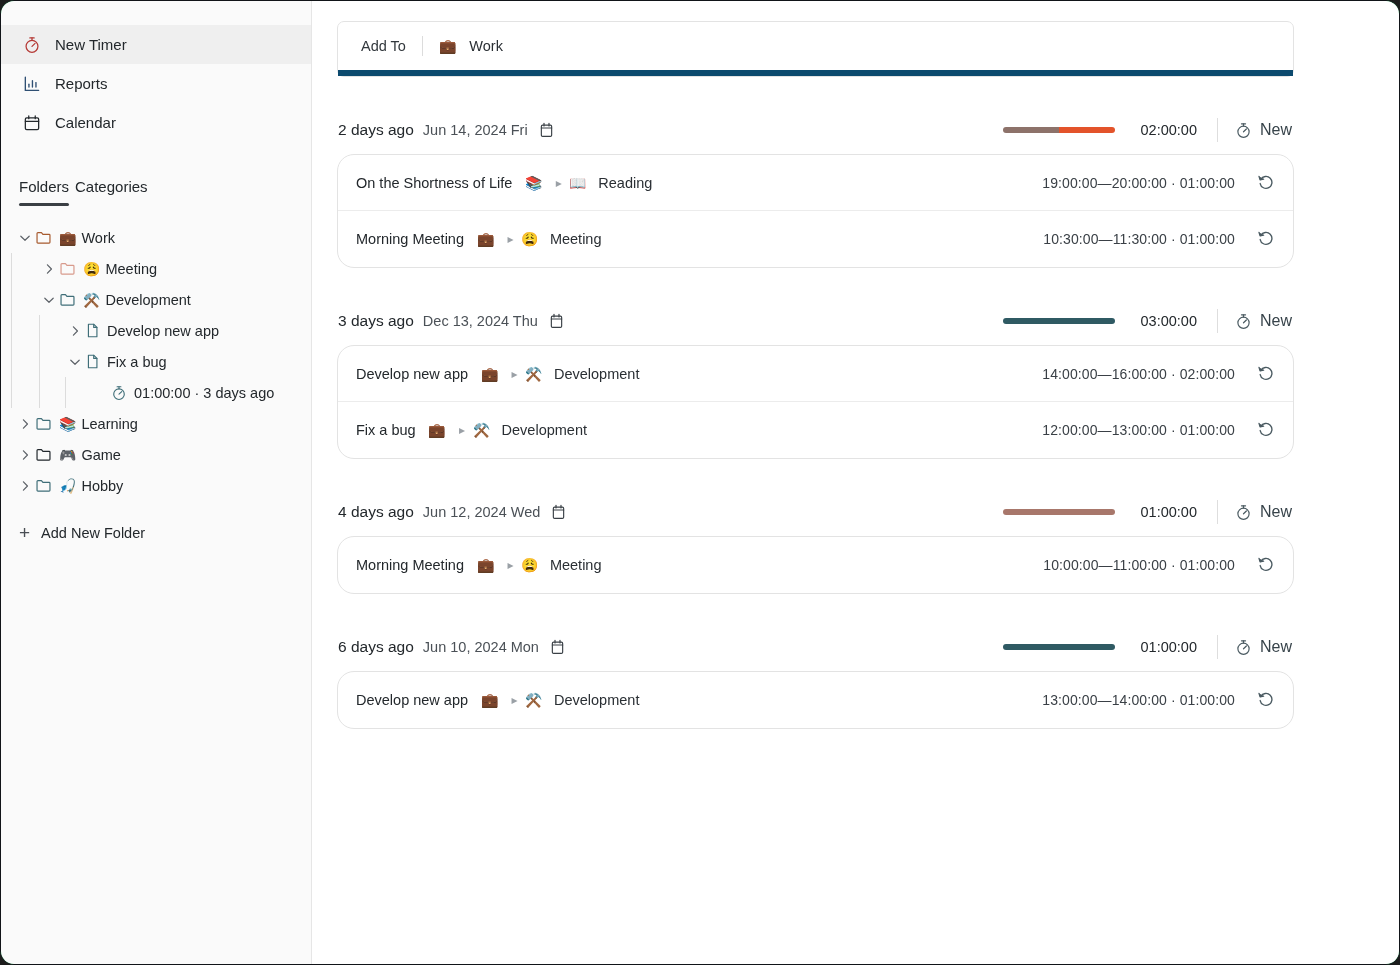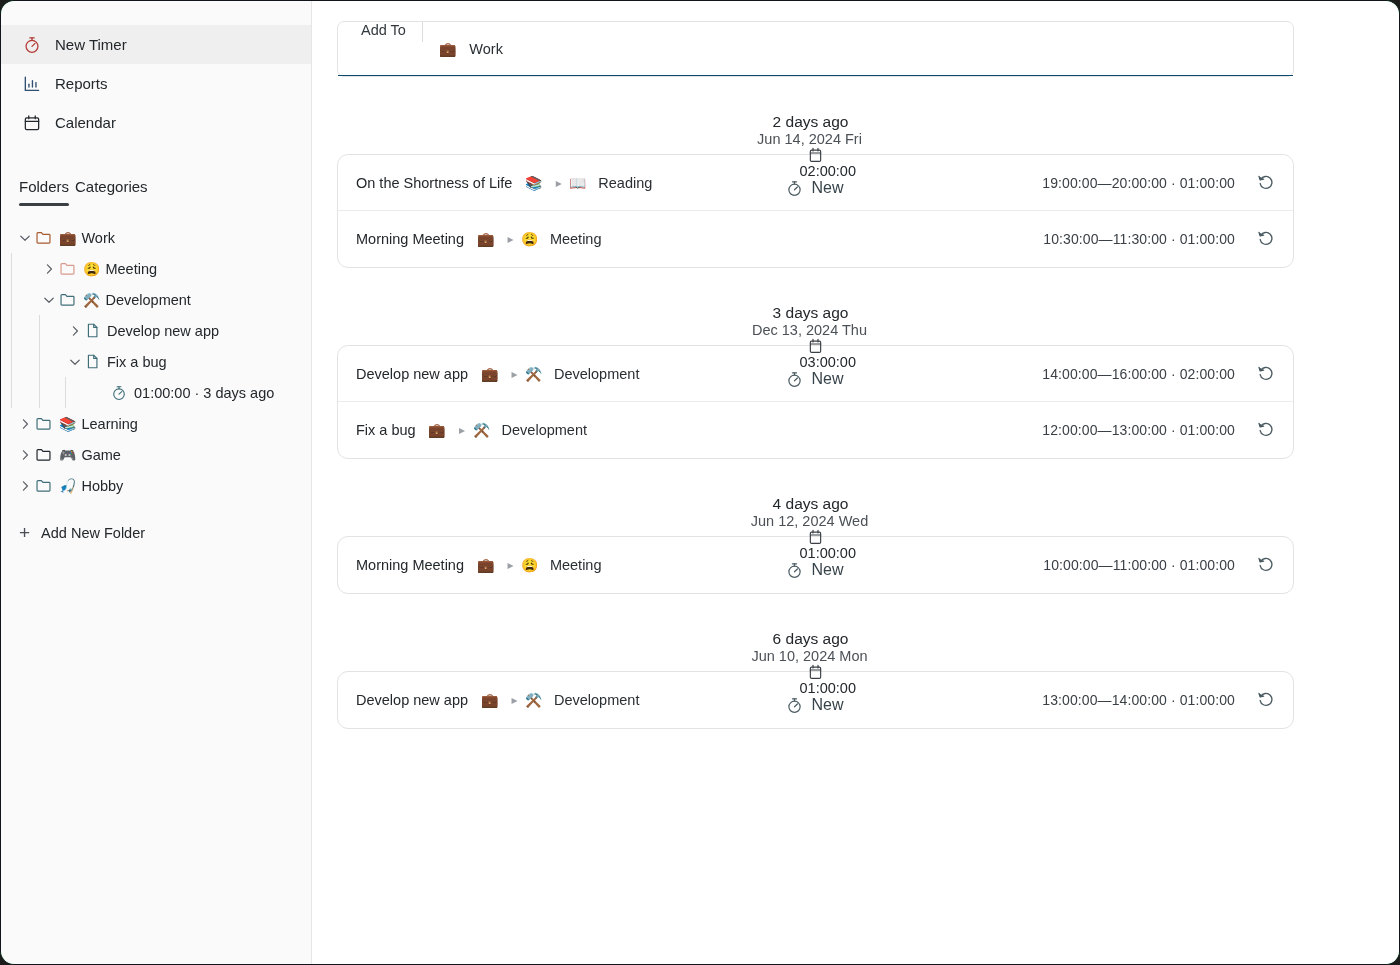--- a/index.html
+++ b/index.html
@@ -76,23 +76,23 @@
     flex: 1 1 auto;
     background: #ffffff;
     padding: 20px 105px 0 25px;
     overflow: hidden;
   }
   .timer-card {
     border: 1px solid #e3e3e3; border-radius: 7px;
     background: #fff;
   }
   .timer-head {
-    display: flex; 
+    display: flex; align-items: center;
     height: 54px; padding: 0 23px;
-    border-bottom: 1px solid #0c4a6e;
+    border-bottom: 6px solid #0c4a6e;
     font-size: 14.5px; color: #2a2f34;
   }
   .addto-label { color: #32383d; }
   .vdiv { width: 1px; height: 20px; background: #dcdcdc; margin: 0 16px; }
   .folder-pill { display: flex; align-items: center; gap: 8px; cursor: pointer; color: #2a2f34; }
   .timer-body { display: flex; align-items: center; height: 76px; padding: 0 20px 0 23px; }
   .timer-input {
     flex: 1 1 auto; border: none; outline: none;
     font-size: 15.5px; color: #2a2f34;
     font-family: "Liberation Sans", sans-serif;
@@ -103,34 +103,34 @@
   .play-btn {
     width: 38px; height: 38px; border-radius: 50%;
     background: #4c5c63; border: none; cursor: pointer;
     display: flex; align-items: center; justify-content: center;
   }
 
   
   .day-group { margin-top: 36px; }
   .day-head {
     display: flex; align-items: center;
-    height: 34px; padding: 0 2px 0 1px; flex-direction: column;
+    height: 34px; padding: 0 2px 0 1px;
   }
   .day-rel { font-size: 15.5px; color: #23282c; margin-right: 9px; }
   .day-date { font-size: 14.5px; color: #4b5157; margin-right: 11px; }
   .cal-ico { cursor: pointer; display: flex; }
   .day-spacer { flex: 1 1 auto; }
   .bar-wrap { display: flex; height: 6px; width: 112px; border-radius: 3px; overflow: hidden; }
   .bar-seg { height: 6px; }
   .day-total { font-size: 14.5px; color: #23282c; margin-left: 16px; min-width: 66px; text-align: right; }
   .day-div { width: 1px; height: 24px; background: #dedede; margin: 0 17px 0 20px; }
   .new-btn { display: flex; align-items: center; gap: 8px; cursor: pointer; font-size: 16px; color: #37434a; }
 
   .entries {
-    border: 1px solid #e3e3e3; border-radius: 11px;
+    border: 1px solid #e3e3e3; border-radius: 17px;
     background: #fff; margin-top: 7px; overflow: hidden;
   }
   .entry {
     display: flex; align-items: center;
     height: 56px; padding: 0 18px 0 18px;
     border-bottom: 1px solid #ececec;
     cursor: pointer;
   }
   .entry:last-child { border-bottom: none; }
   .entry-title { font-size: 14.5px; color: #23282c; margin-right: 13px; }

